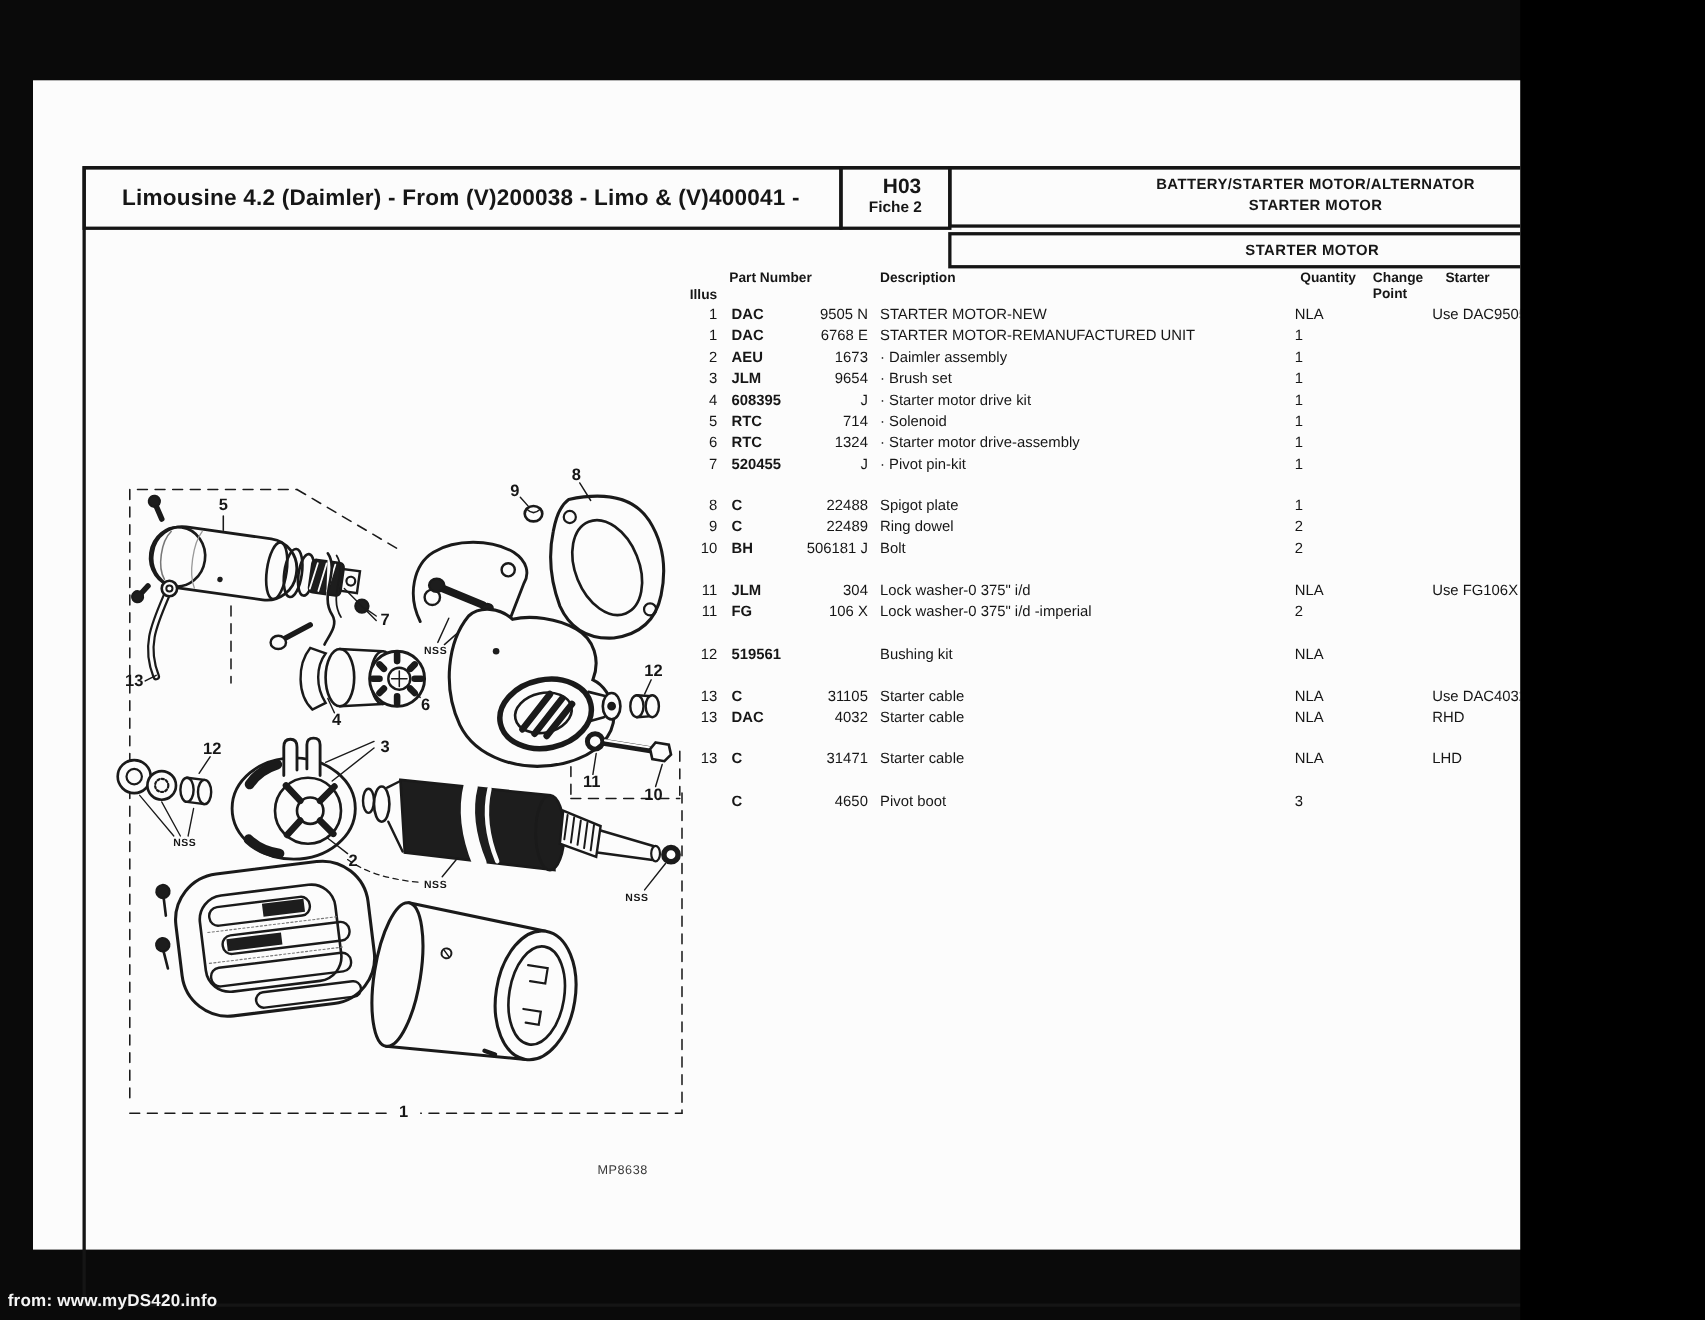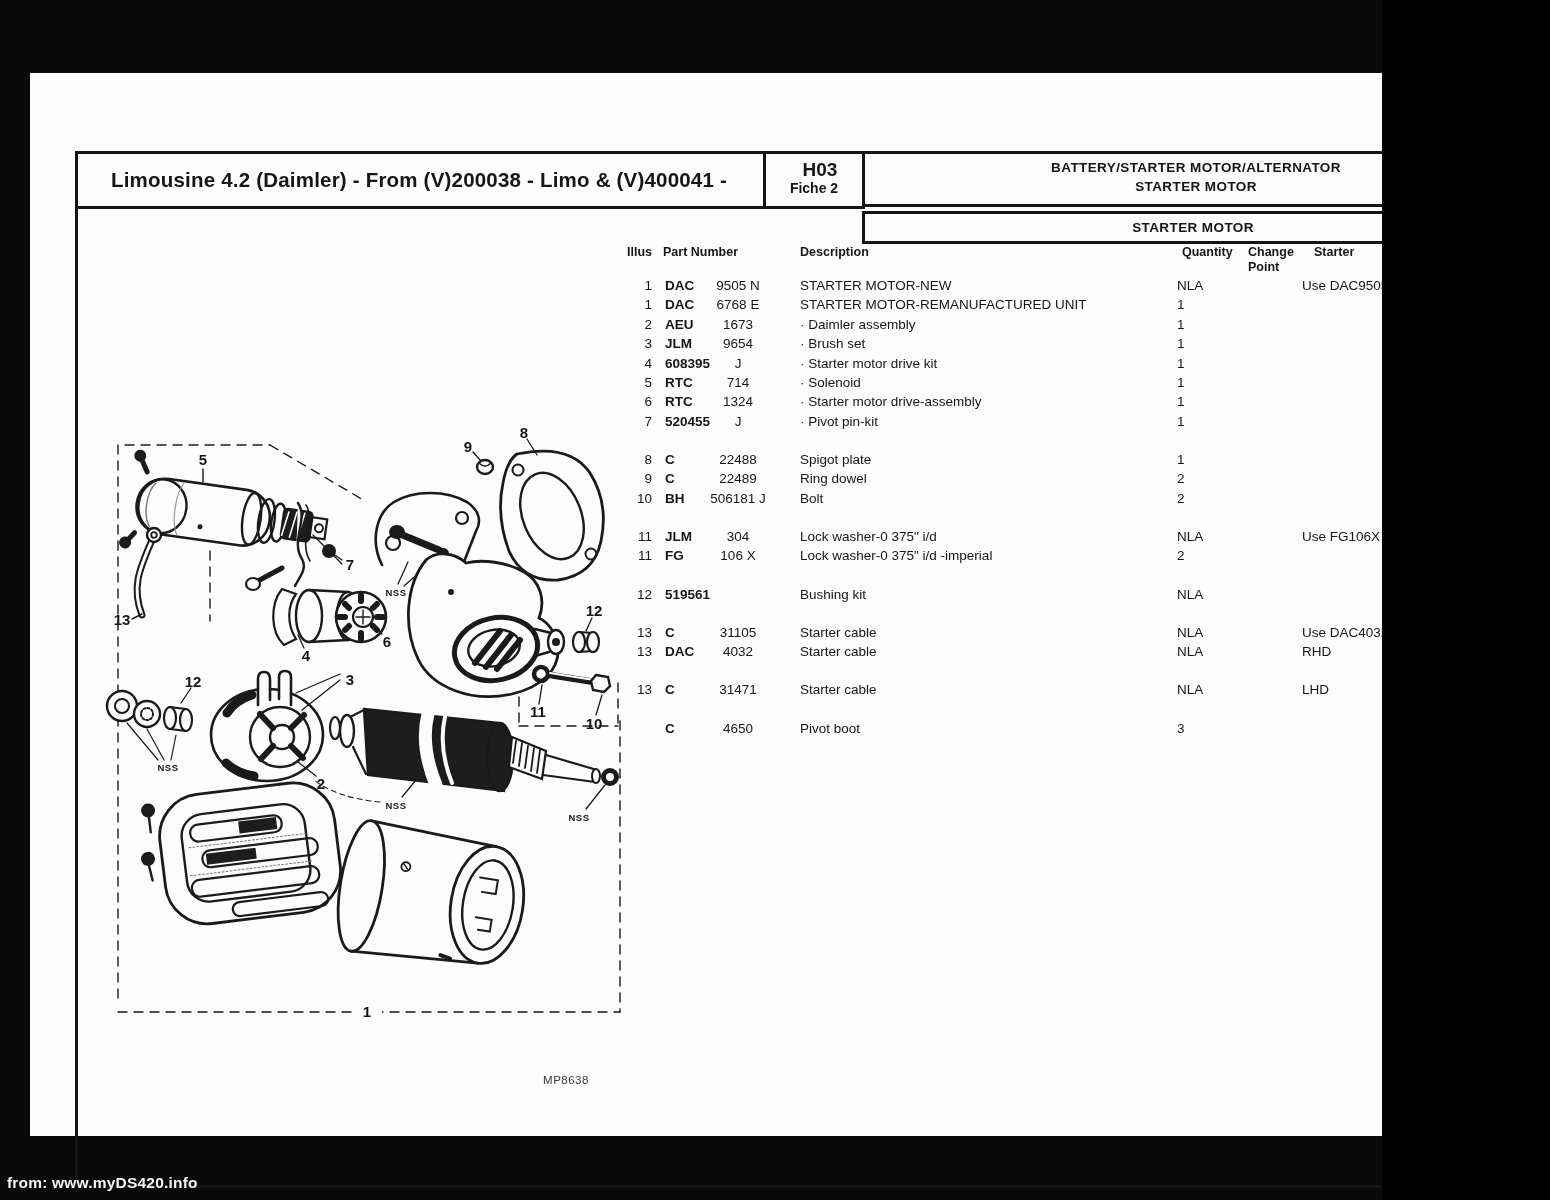--- a/index.html
+++ b/index.html
@@ -19,21 +19,21 @@
   #section-title{margin-top:6px;}
   #section-subtitle{margin-top:4px;}
   #hdr-right2-box{left:832px;top:138px;width:662px;height:33px;text-align:center;}
   #page-subtitle{font-size:13.5px;font-weight:bold;letter-spacing:.4px;margin-top:6px;}
   .th{position:absolute;font-size:12.5px;font-weight:bold;white-space:nowrap;}
   #rows{position:absolute;left:595px;top:0;width:910px;height:1100px;}
   .row{position:absolute;left:0;width:100%;height:17px;font-size:13.5px;white-space:nowrap;}
   .row span{position:absolute;top:0;}
   .c-illus{left:0;width:27px;text-align:right;}
   .c-prefix{left:40px;font-weight:bold;}
-  .c-num{left:82px;width:62px;text-align:center;}
+  .c-num{left:102px;width:62px;text-align:right;}
   .c-desc{left:175px;}
   .c-qty{left:552px;}
   .c-rem{left:677px;}
   .callout{position:absolute;transform:translate(-50%,-50%);font-weight:bold;font-size:15px;white-space:nowrap;}
   .nss{font-size:9.5px;letter-spacing:.5px;}
   .figcode{font-size:11.5px;font-weight:normal;letter-spacing:.5px;color:#3a3a3a;}
   #footer-credit{position:absolute;left:7px;top:1174px;color:#f5f5f5;font-size:15.5px;font-weight:bold;letter-spacing:.2px;}
 </style>
 </head>
 <body>
@@ -51,21 +51,21 @@
       <div id="fiche-sub">Fiche 2</div>
     </div>
     <div id="hdr-right-box" class="box">
       <div id="section-title">BATTERY/STARTER MOTOR/ALTERNATOR</div>
       <div id="section-subtitle">STARTER MOTOR</div>
     </div>
     <div id="hdr-right2-box" class="box">
       <div id="page-subtitle">STARTER MOTOR</div>
     </div>
 
-    <div class="th" style="left:597px;top:172px">Illus</div>
+    <div class="th" style="left:597px;top:188px">Illus</div>
     <div class="th" style="left:633px;top:172px">Part Number</div>
     <div class="th" style="left:770px;top:172px">Description</div>
     <div class="th" style="left:1152px;top:172px">Quantity</div>
     <div class="th" style="left:1218px;top:172px">Change</div>
     <div class="th" style="left:1218px;top:187px">Point</div>
     <div class="th" style="left:1284px;top:172px">Starter</div>
 
     <div id="rows">
         <div class="row" style="top: 205px;">
           <span class="c-illus">1</span>
@@ -408,18 +408,18 @@
         <div class="callout" style="left: 276px; top: 582px;">4</div>
         <div class="callout" style="left: 163px; top: 608px;">12</div>
         <div class="callout" style="left: 320px; top: 606px;">3</div>
         <div class="callout" style="left: 508px; top: 638px;">11</div>
         <div class="callout" style="left: 564px; top: 650px;">10</div>
         <div class="callout nss" style="left: 138px; top: 694px;">NSS</div>
         <div class="callout" style="left: 291px; top: 710px;">2</div>
         <div class="callout nss" style="left: 366px; top: 732px;">NSS</div>
         <div class="callout nss" style="left: 549px; top: 744px;">NSS</div>
         <div class="callout" style="left: 337px; top: 938px;">1</div>
-        <div class="callout figcode" style="left: 536px; top: 991px; margin-top: 16px;">MP8638</div>
+        <div class="callout figcode" style="left: 536px; top: 991px;">MP8638</div>
       </div>
   </div>
 
   <div id="footer-credit">from: www.myDS420.info</div>
 </div>
 
 </body></html>

